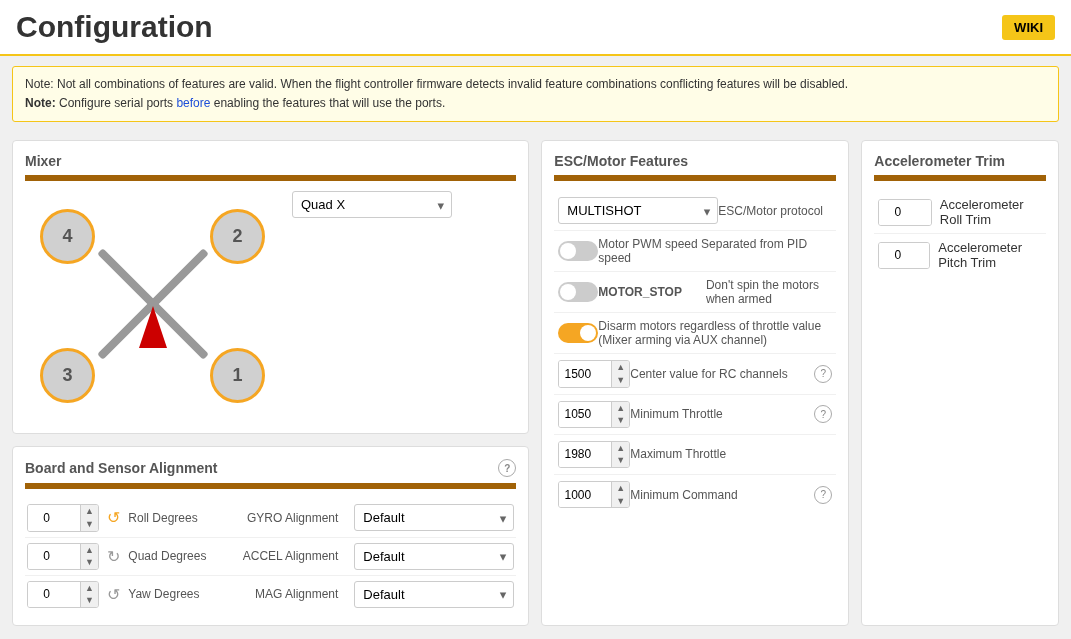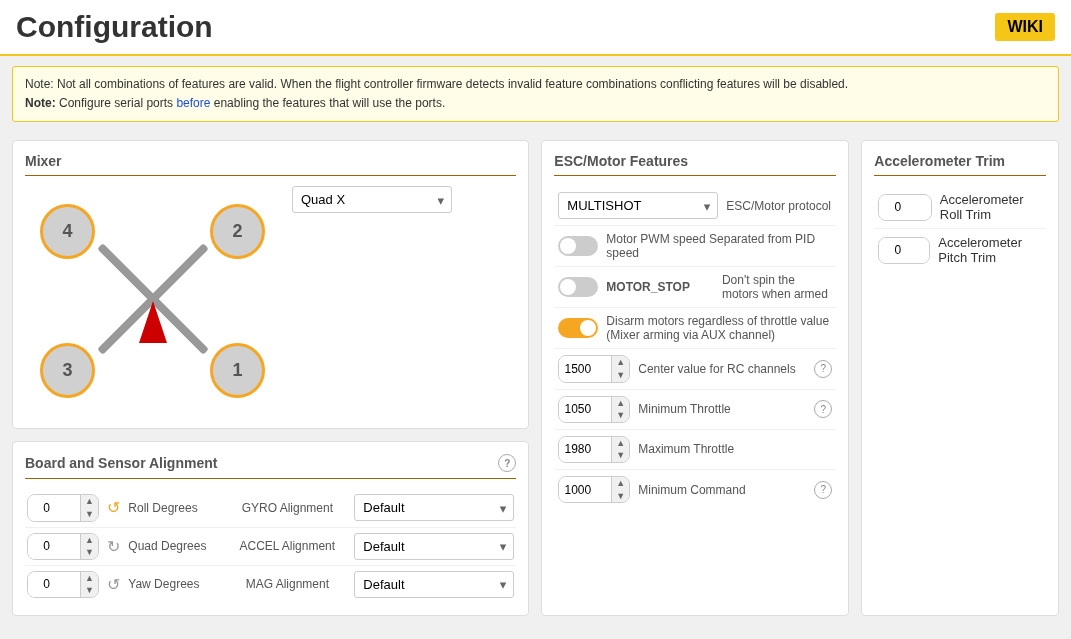--- a/index.html
+++ b/index.html
@@ -1,72 +1,72 @@
 <!DOCTYPE html>
 <html><head>
   <meta charset="utf-8">
   <style>
     * { box-sizing: border-box; margin: 0; padding: 0; }
     body { font-family: Arial, sans-serif; font-size: 13px; background: #f0f0f0; color: #333; width: 1071px; min-height: 639px; }
     
     .top-bar { background: #fff; padding: 10px 16px; display: flex; align-items: center; justify-content: space-between; border-bottom: 2px solid #f5c518; }
     .page-title { font-size: 30px; font-weight: bold; color: #333; }
-    .wiki-btn { background: #f5c518; border: none; padding: 5px 12px; font-weight: bold; font-size: 16px; cursor: pointer; border-radius: 3px; }
+    .wiki-btn { background: #f5c518; border: none; padding: 5px 12px; font-weight: bold; font-size: 13px; cursor: pointer; border-radius: 3px; }
     
     .notice-box { background: #fffde7; border: 1px solid #f5c518; margin: 10px 12px; padding: 8px 12px; border-radius: 3px; }
     .notice-box p { font-size: 12px; line-height: 1.6; }
     .notice-box span.before { color: #1d4ed8; }
     
     .main-content { display: flex; gap: 12px; padding: 8px 12px; }
     .left-col { display: flex; flex-direction: column; gap: 12px; flex: 0 0 510px; }
     .right-col { display: flex; flex-direction: row; gap: 12px; flex: 1; }
     
     .panel { background: #fff; border: 1px solid #ddd; border-radius: 4px; padding: 12px; }
-    .panel-title { font-size: 14px; font-weight: bold; color: #555; margin-bottom: 10px; border-bottom: 1px solid #a16207; padding-bottom: 6px; }
+    .panel-title { font-size: 14px; font-weight: bold; color: #555; margin-bottom: 10px; border-bottom: 6px solid #a16207; padding-bottom: 6px; }
     
     
     .mixer-content { display: flex; gap: 12px; align-items: flex-start; }
     
     .motor-circle { position: absolute; width: 55px; height: 55px; border-radius: 50%; border: 3px solid #f5a623; background: #d0d0d0; display: flex; align-items: center; justify-content: center; font-size: 18px; font-weight: bold; color: #555; }
     .motor-1 { bottom: 18px; right: 15px; }
     .motor-2 { top: 18px; right: 15px; }
     .motor-3 { bottom: 18px; left: 15px; }
     .motor-4 { top: 18px; left: 15px; }
     
     .mixer-right { flex: 1; }
     .select-wrap { position: relative; display: inline-block; }
     .select-wrap select { appearance: none; -webkit-appearance: none; padding: 5px 28px 5px 8px; border: 1px solid #ccc; border-radius: 3px; font-size: 13px; background: #fff; cursor: pointer; min-width: 160px; }
     .select-wrap::after { content: '▾'; position: absolute; right: 8px; top: 50%; transform: translateY(-50%); pointer-events: none; color: #666; }
     
     
-    .esc-row { display: flex; align-items: center; gap: 8px; padding: 6px 4px; border-bottom: 1px solid #f0f0f0; }
+    .esc-row { display: flex; align-items: center; padding: 6px 4px; border-bottom: 1px solid #f0f0f0; }
     .esc-row:last-child { border-bottom: none; }
     .esc-row label { font-size: 12px; color: #555; flex: 1; }
     
     .protocol-select { appearance: none; -webkit-appearance: none; padding: 4px 24px 4px 8px; border: 1px solid #ccc; border-radius: 3px; font-size: 13px; background: #fff; cursor: pointer; }
     
     .toggle { width: 40px; height: 20px; border-radius: 10px; position: relative; cursor: pointer; flex-shrink: 0; }
     .toggle-off { background: #ccc; }
     .toggle-on { background: #f5a623; }
     .toggle::after { content: ''; position: absolute; width: 16px; height: 16px; border-radius: 50%; background: #fff; top: 2px; transition: left 0.2s; }
     .toggle-off::after { left: 2px; }
     .toggle-on::after { left: 22px; }
     
-    .number-input-wrap { display: flex; border: 1px solid #ccc; border-radius: 8px; overflow: hidden; }
+    .number-input-wrap { display: flex; border: 1px solid #ccc; border-radius: 3px; overflow: hidden; }
     .number-input-wrap input { width: 52px; border: none; padding: 3px 4px; text-align: center; font-size: 12px; outline: none; }
     .number-input-wrap .spin-btn { display: flex; flex-direction: column; }
     .spin-btn button { border: none; background: #f0f0f0; cursor: pointer; padding: 0 4px; font-size: 9px; line-height: 1.4; border-left: 1px solid #ccc; color: #666; }
     
     .help-icon { width: 18px; height: 18px; border-radius: 50%; border: 1px solid #aaa; display: flex; align-items: center; justify-content: center; font-size: 10px; color: #888; cursor: pointer; flex-shrink: 0; }
     
     
     .align-row { display: flex; align-items: center; gap: 8px; padding: 5px 2px; border-bottom: 1px solid #f0f0f0; }
     .align-row:last-child { border-bottom: none; }
     .align-label { font-size: 12px; color: #555; flex: 0 0 100px; }
-    .align-label2 { font-size: 12px; color: #555; flex: 0 0 110px; text-align: center; padding-right: 8px; }
+    .align-label2 { font-size: 12px; color: #555; flex: 0 0 110px; text-align: right; padding-right: 8px; }
     
     
     .trim-row { display: flex; align-items: center; gap: 8px; padding: 6px 4px; border-bottom: 1px solid #f0f0f0; }
     .trim-row:last-child { border-bottom: none; }
     
     .motor-wrap { position: relative; width: 255px; height: 230px; }
     .cross-line { position: absolute; background: #999; border-radius: 3px; }
     .cross-line-1 { width: 8px; height: 150px; top: 38px; left: 50%; transform: translateX(-50%) rotate(-45deg); }
     .cross-line-2 { width: 8px; height: 150px; top: 38px; left: 50%; transform: translateX(-50%) rotate(45deg); }
     

